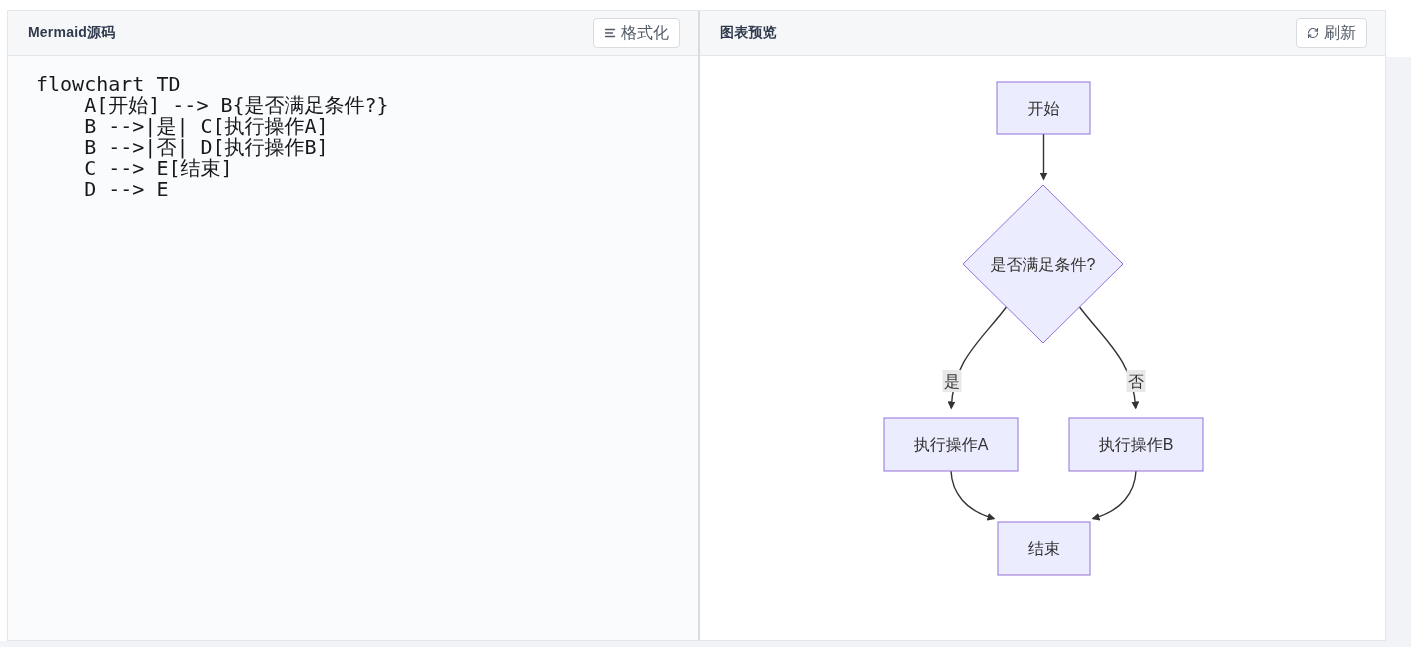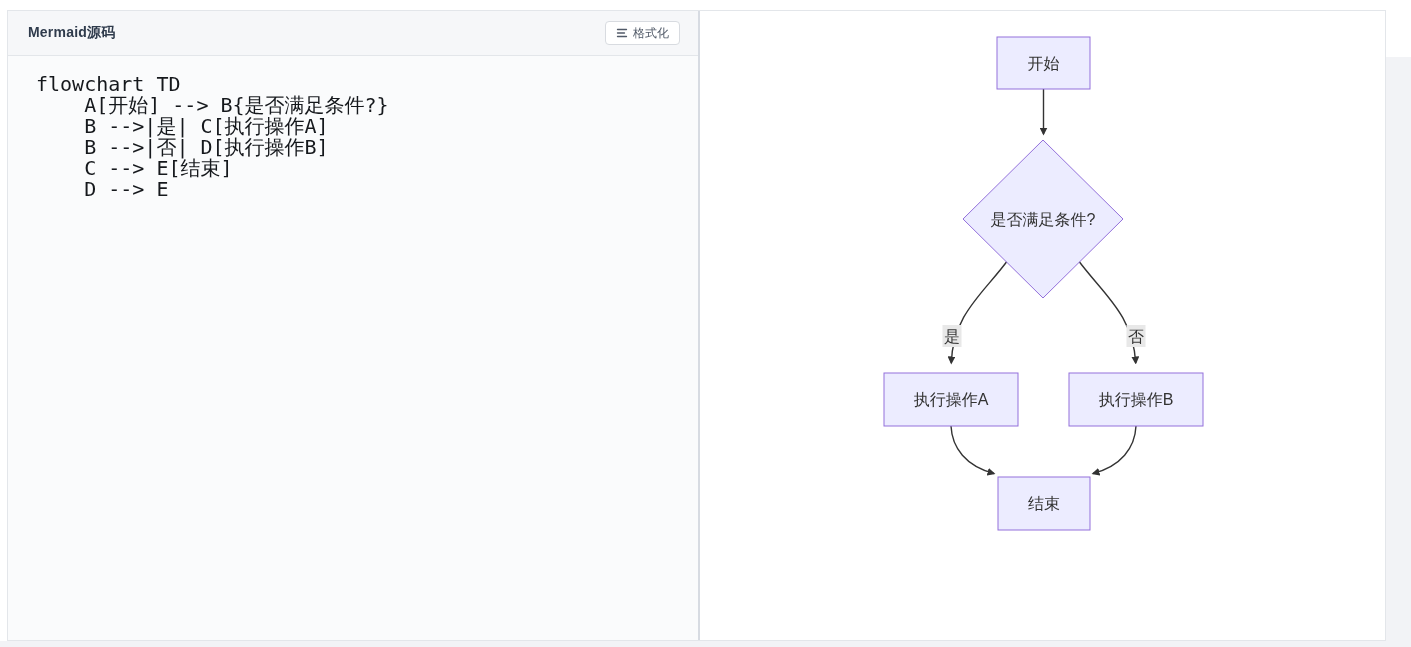--- a/index.html
+++ b/index.html
@@ -38,21 +38,21 @@
     font-size: 14px; font-weight: 700;
     color: #2f3b4c;
     letter-spacing: 0.2px;
   }
   .btn {
     display: inline-flex; align-items: center; gap: 5px;
     background: #ffffff;
     border: 1px solid #d8dbe0;
     border-radius: 4px;
     padding: 4px 10px;
-    font-size: 12px;
+    font-size: 16px;
     color: #515a68;
     font-family: "Liberation Sans", sans-serif;
     cursor: pointer;
     line-height: 1.2;
     margin-left: 8px;
   }
   .btn svg { display: block; }
 
   .code-area {
     flex: 1;
@@ -122,20 +122,32 @@
       <pre class="code">flowchart TD
     A[开始] --&gt; B{是否满足条件?}
     B --&gt;|是| C[执行操作A]
     B --&gt;|否| D[执行操作B]
     C --&gt; E[结束]
     D --&gt; E</pre>
     </div>
   </section>
 
   <section class="panel panel-right">
+    <header class="panel-header">
+      <h2 class="panel-title">图表预览</h2>
+      <button class="btn">
+        <svg width="12" height="12" viewBox="0 0 24 24" fill="none" stroke="#515a68" stroke-width="2.2" stroke-linecap="round" stroke-linejoin="round">
+          <path d="M3 12a9 9 0 0 1 9-9 9.75 9.75 0 0 1 6.74 2.74L21 8"></path>
+          <path d="M21 3v5h-5"></path>
+          <path d="M21 12a9 9 0 0 1-9 9 9.75 9.75 0 0 1-6.74-2.74L3 16"></path>
+          <path d="M3 21v-5h5"></path>
+        </svg>
+        <span>刷新</span>
+      </button>
+    </header>
     <div class="preview-area">
       <svg class="flowchart" viewBox="0 0 684 584" preserveAspectRatio="xMidYMin meet">
         <defs>
           <marker id="arrowhead" markerWidth="8" markerHeight="8" refX="6.5" refY="4" orient="auto" markerUnits="userSpaceOnUse">
             <path d="M0,0 L8,4 L0,8 Z" fill="#333333"></path>
           </marker>
         </defs>
 
         <g fill="none" stroke="#333333" stroke-width="1.4">
           <path d="M343.5,78 L343.5,123" marker-end="url(#arrowhead)"></path>

